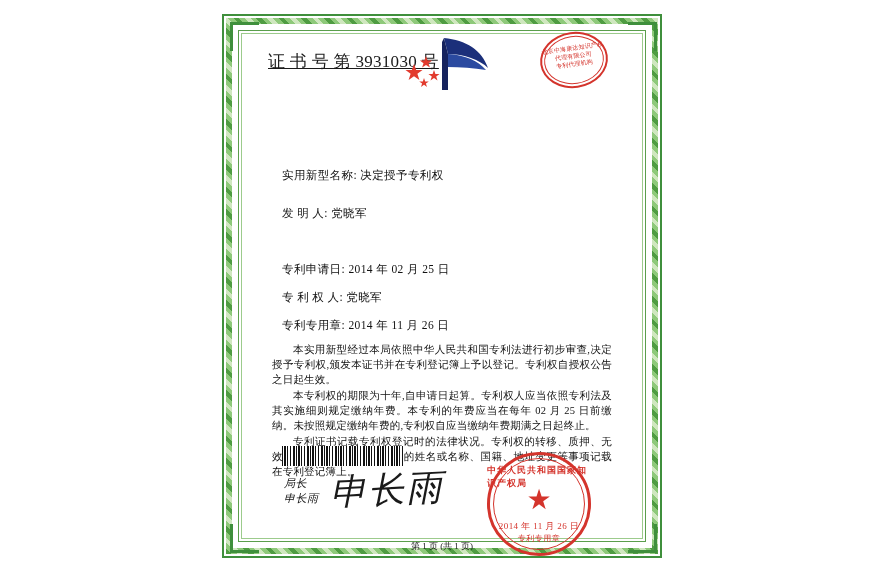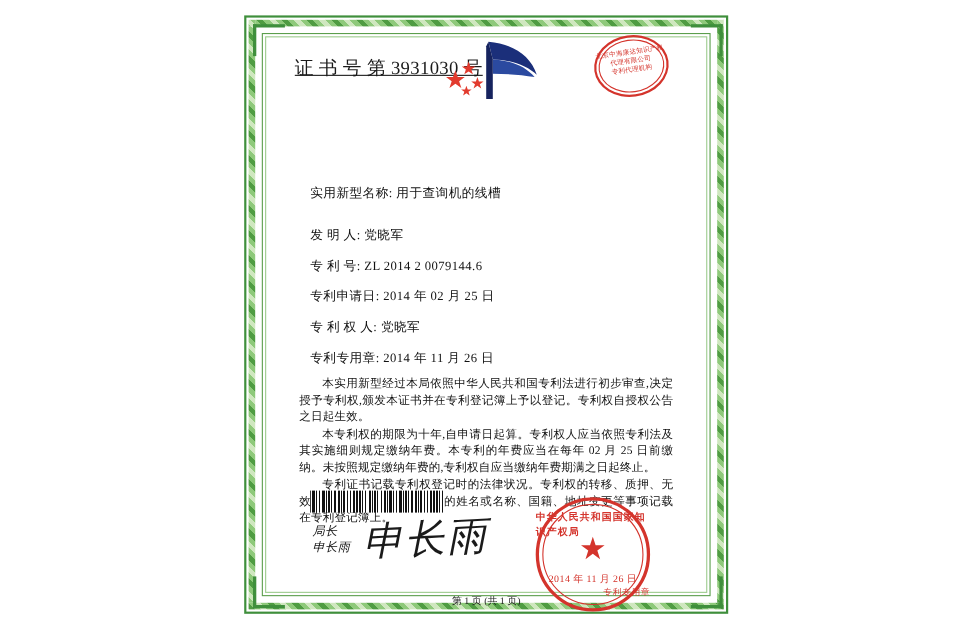--- a/index.html
+++ b/index.html
@@ -273,21 +273,21 @@
     color: #d4342c;
     font-size: 9px;
     letter-spacing: 1px;
     font-weight: bold;
   }
   .seal-arc-bottom {
     position: absolute;
     left: 0;
     bottom: 12px;
     width: 104px;
-    text-align: right;
+    text-align: center;
     color: #d4342c;
     font-size: 8px;
     letter-spacing: 0.5px;
   }
   .seal-date {
     position: absolute;
     left: 487px;
     top: 520px;
     width: 104px;
     text-align: center;
@@ -344,32 +344,28 @@
     <div class="seal-text">
       <div>北京中海康达知识产权</div>
       <div>代理有限公司</div>
       <div>专利代理机构</div>
     </div>
   </div>
 
 
   <div class="field f-name">
     <span class="label">实用新型名称:</span>
-    <span class="value">用于查询机的线槽</span>
+    <span class="value">决定授予专利权</span>
   </div>
 
   <div class="field f-inventor">
     <span class="label">发 明 人:</span>
     <span class="value">党晓军</span>
   </div>
 
-  <div class="field f-patentno">
-    <span class="label">专 利 号:</span>
-    <span class="value">ZL 2014 2 0079144.6</span>
-  </div>
 
   <div class="field f-appdate">
     <span class="label">专利申请日:</span>
     <span class="value">2014 年 02 月 25 日</span>
   </div>
 
   <div class="field f-owner">
     <span class="label">专 利 权 人:</span>
     <span class="value">党晓军</span>
   </div>

